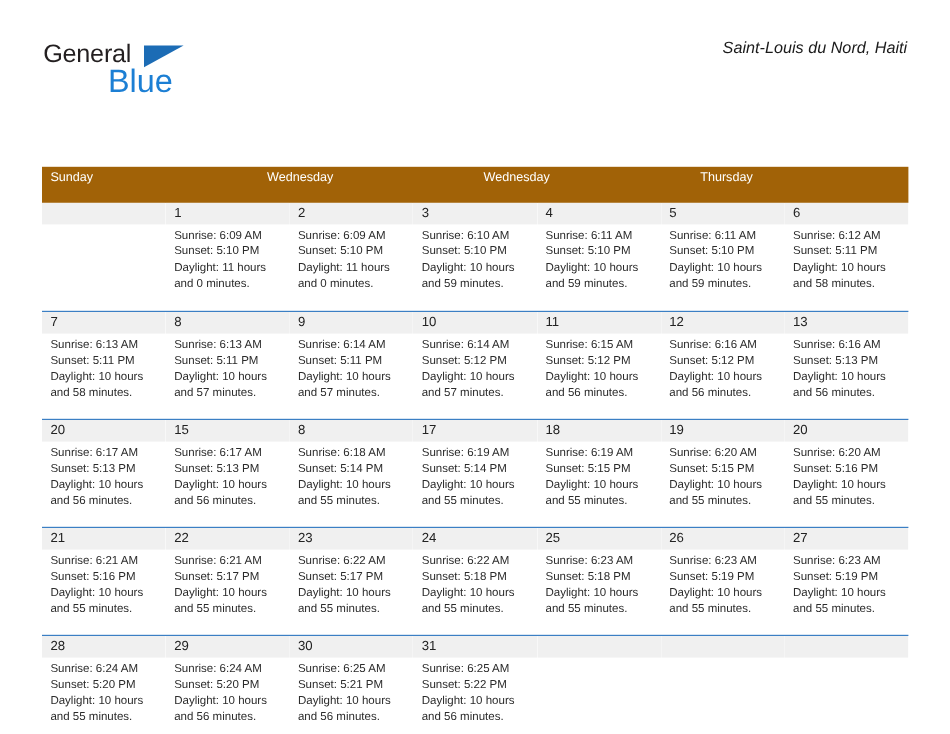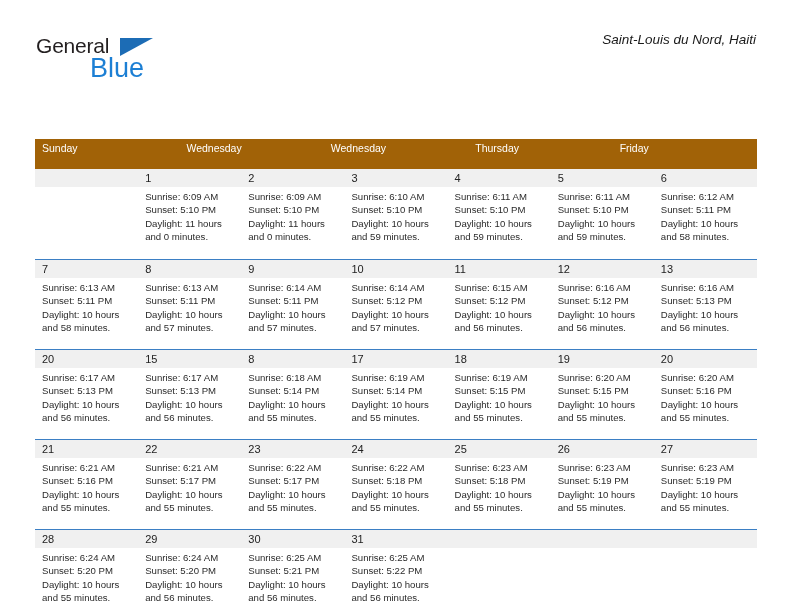--- a/index.html
+++ b/index.html
@@ -160,21 +160,20 @@
 
 </div>
 
 <div class="calendar">
 
   <div class="weekday-header">
     <div class="weekday-cell">Sunday</div>
     <div class="weekday-cell">Wednesday</div>
     <div class="weekday-cell">Wednesday</div>
     <div class="weekday-cell">Thursday</div>
-    <div class="weekday-cell">Friday</div>
   </div>
 
   <div id="weeks-container">
       <div class="week-row first">
         <div class="day-cell empty">
           <div class="day-number"></div>
         </div>
         <div class="day-cell">
           <div class="day-number">1</div>
           <div class="day-info">

